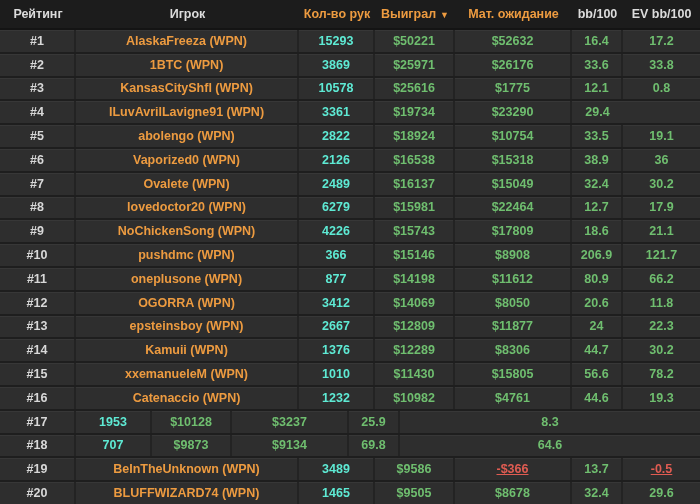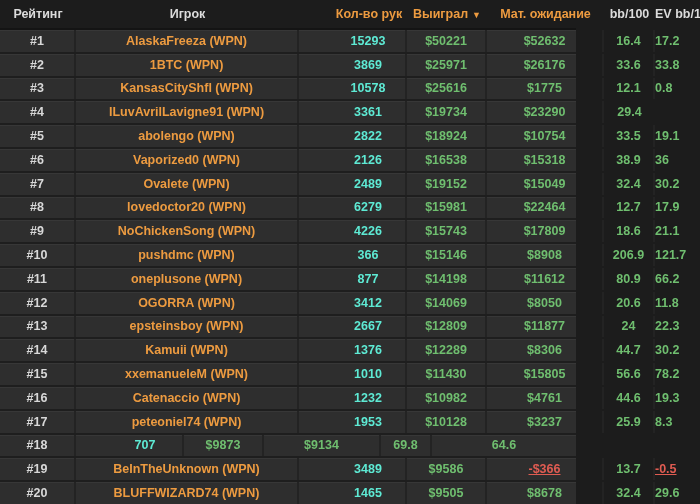--- a/index.html
+++ b/index.html
@@ -2,21 +2,21 @@
 <html style="--header-bg: #1c1c1c; --row-bg: #2e2e2e; --orange: #ed9b40; --green: #6fbe6f; --red: #e05c52; --head-text: #dcdcdc;"><head>
 <meta charset="utf-8">
 <style>
   html,body{margin:0;padding:0;}
   body{
     width:700px;height:504px;overflow:hidden;
     background:var(--header-bg,#1c1c1c);
     font-family:"Liberation Sans",sans-serif;
     -webkit-font-smoothing:antialiased;
   }
-  .board{width:576px;height:504px;display:flex;flex-direction:column;}
+  .board{width:700px;height:504px;display:flex;flex-direction:column;}
   
   .hdr{
     height:28px;flex:0 0 28px;display:flex;align-items:center;
     background:var(--header-bg,#1c1c1c);
     border-bottom:2px solid #141414;
   }
   .hdr .cell{
     display:flex;align-items:center;justify-content:center;
     font-size:12.5px;font-weight:700;color:var(--head-text,#dcdcdc);
     white-space:nowrap;
@@ -35,21 +35,21 @@
   .cell{
     display:flex;align-items:center;justify-content:center;
     font-size:12.5px;font-weight:700;white-space:nowrap;
     box-sizing:border-box;
   }
   .row .cell{border-right:2px solid #232323;}
   .row .cell:last-child{border-right:none;}
   
   .col-rank{width:76px;flex:0 0 76px;}
   .col-player{width:223px;flex:0 0 223px;}
-  .col-hands{width:76px;flex:0 0 76px;margin-left:32px;}
+  .col-hands{width:76px;flex:0 0 76px;}
   .col-won{width:80px;flex:0 0 80px;}
   .col-ev{width:117px;flex:0 0 117px;}
   .col-bb{width:51px;flex:0 0 51px;}
   .col-evbb{flex:1 1 auto;}
   
   .rank-txt{color:#d8d8d8;}
   .player-txt{color:var(--orange,#ed9b40);cursor:pointer;}
   .hands-txt{color:#5eead4;}
   .pos{color:var(--green,#6fbe6f);}
   .neg{color:var(--red,#e05c52);text-decoration:underline;}
@@ -141,21 +141,21 @@
     <div class="cell col-won pos">$16538</div>
     <div class="cell col-ev pos">$15318</div>
     <div class="cell col-bb pos">38.9</div>
     <div class="cell col-evbb pos">36</div>
   </div>
 
   <div class="row">
     <div class="cell col-rank rank-txt">#7</div>
     <div class="cell col-player player-txt">Ovalete (WPN)</div>
     <div class="cell col-hands hands-txt">2489</div>
-    <div class="cell col-won pos">$19152</div>
+    <div class="cell col-won pos">$16137</div>
     <div class="cell col-ev pos">$15049</div>
     <div class="cell col-bb pos">32.4</div>
     <div class="cell col-evbb pos">30.2</div>
   </div>
 
   <div class="row">
     <div class="cell col-rank rank-txt">#8</div>
     <div class="cell col-player player-txt">lovedoctor20 (WPN)</div>
     <div class="cell col-hands hands-txt">6279</div>
     <div class="cell col-won pos">$15981</div>
@@ -239,21 +239,20 @@
     <div class="cell col-player player-txt">Catenaccio (WPN)</div>
     <div class="cell col-hands hands-txt">1232</div>
     <div class="cell col-won pos">$10982</div>
     <div class="cell col-ev pos">$4761</div>
     <div class="cell col-bb pos">44.6</div>
     <div class="cell col-evbb pos">19.3</div>
   </div>
 
   <div class="row">
     <div class="cell col-rank rank-txt">#17</div>
-    <div class="cell col-player player-txt">peteoniel74 (WPN)</div>
     <div class="cell col-hands hands-txt">1953</div>
     <div class="cell col-won pos">$10128</div>
     <div class="cell col-ev pos">$3237</div>
     <div class="cell col-bb pos">25.9</div>
     <div class="cell col-evbb pos">8.3</div>
   </div>
 
   <div class="row">
     <div class="cell col-rank rank-txt">#18</div>
     <div class="cell col-hands hands-txt">707</div>

